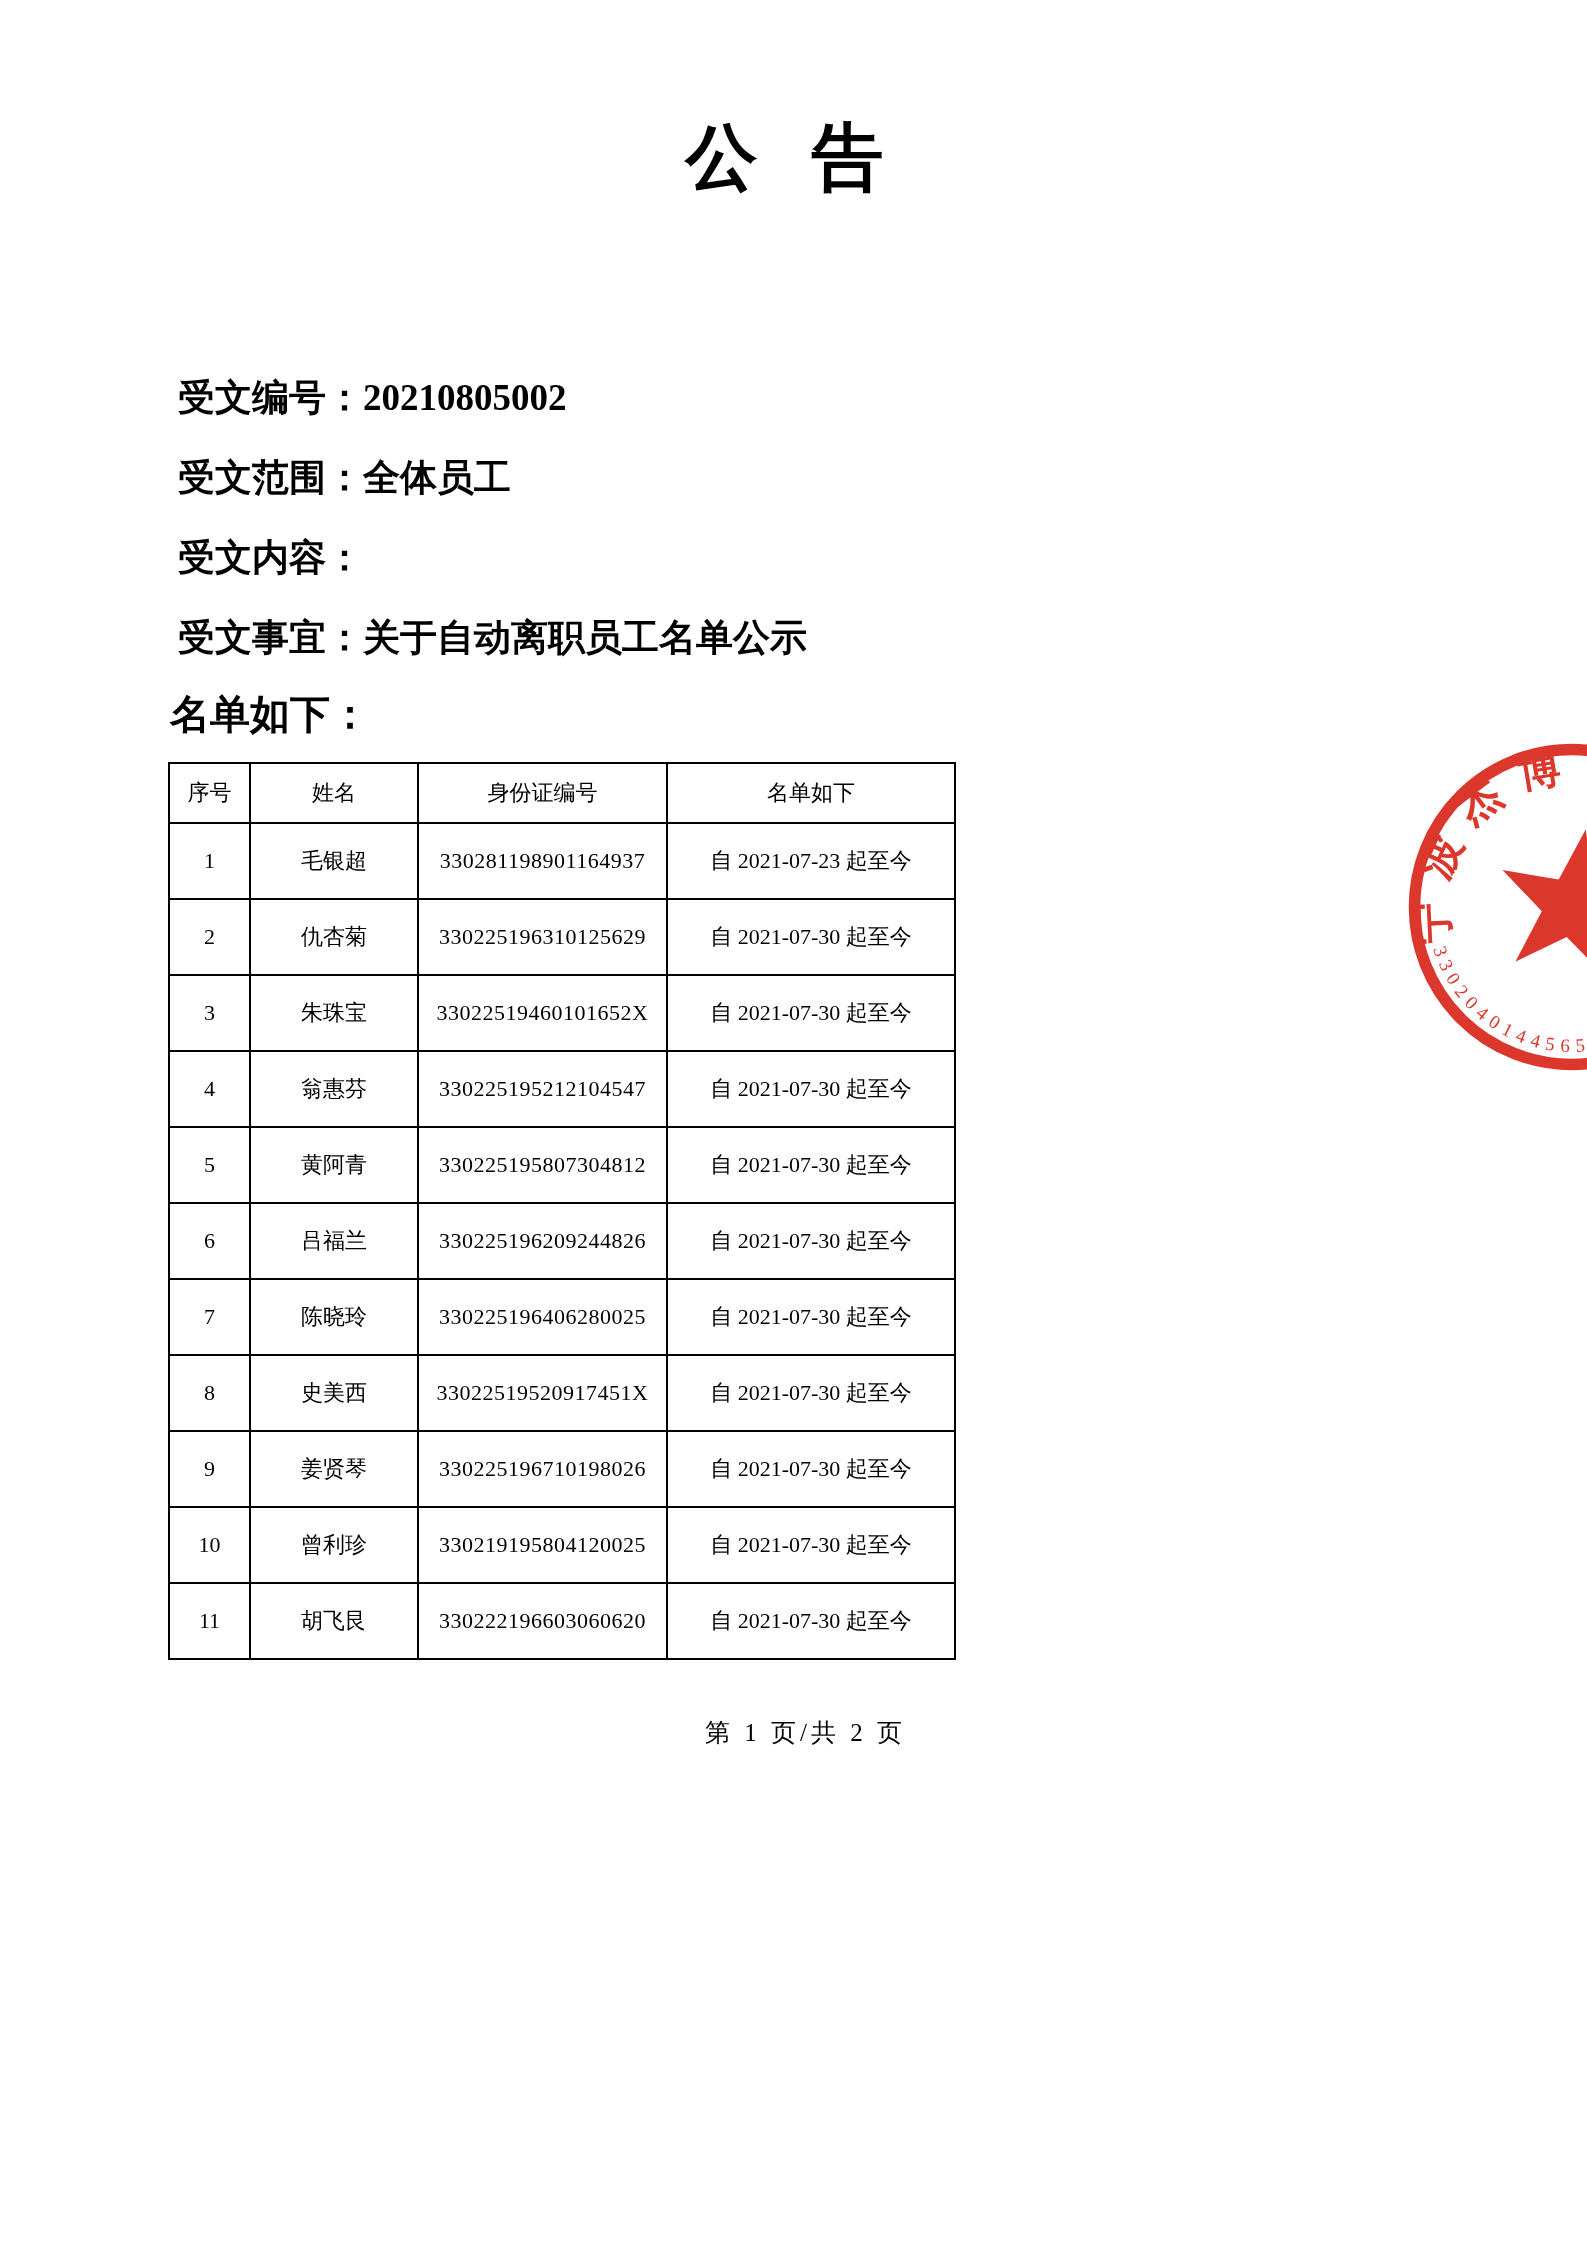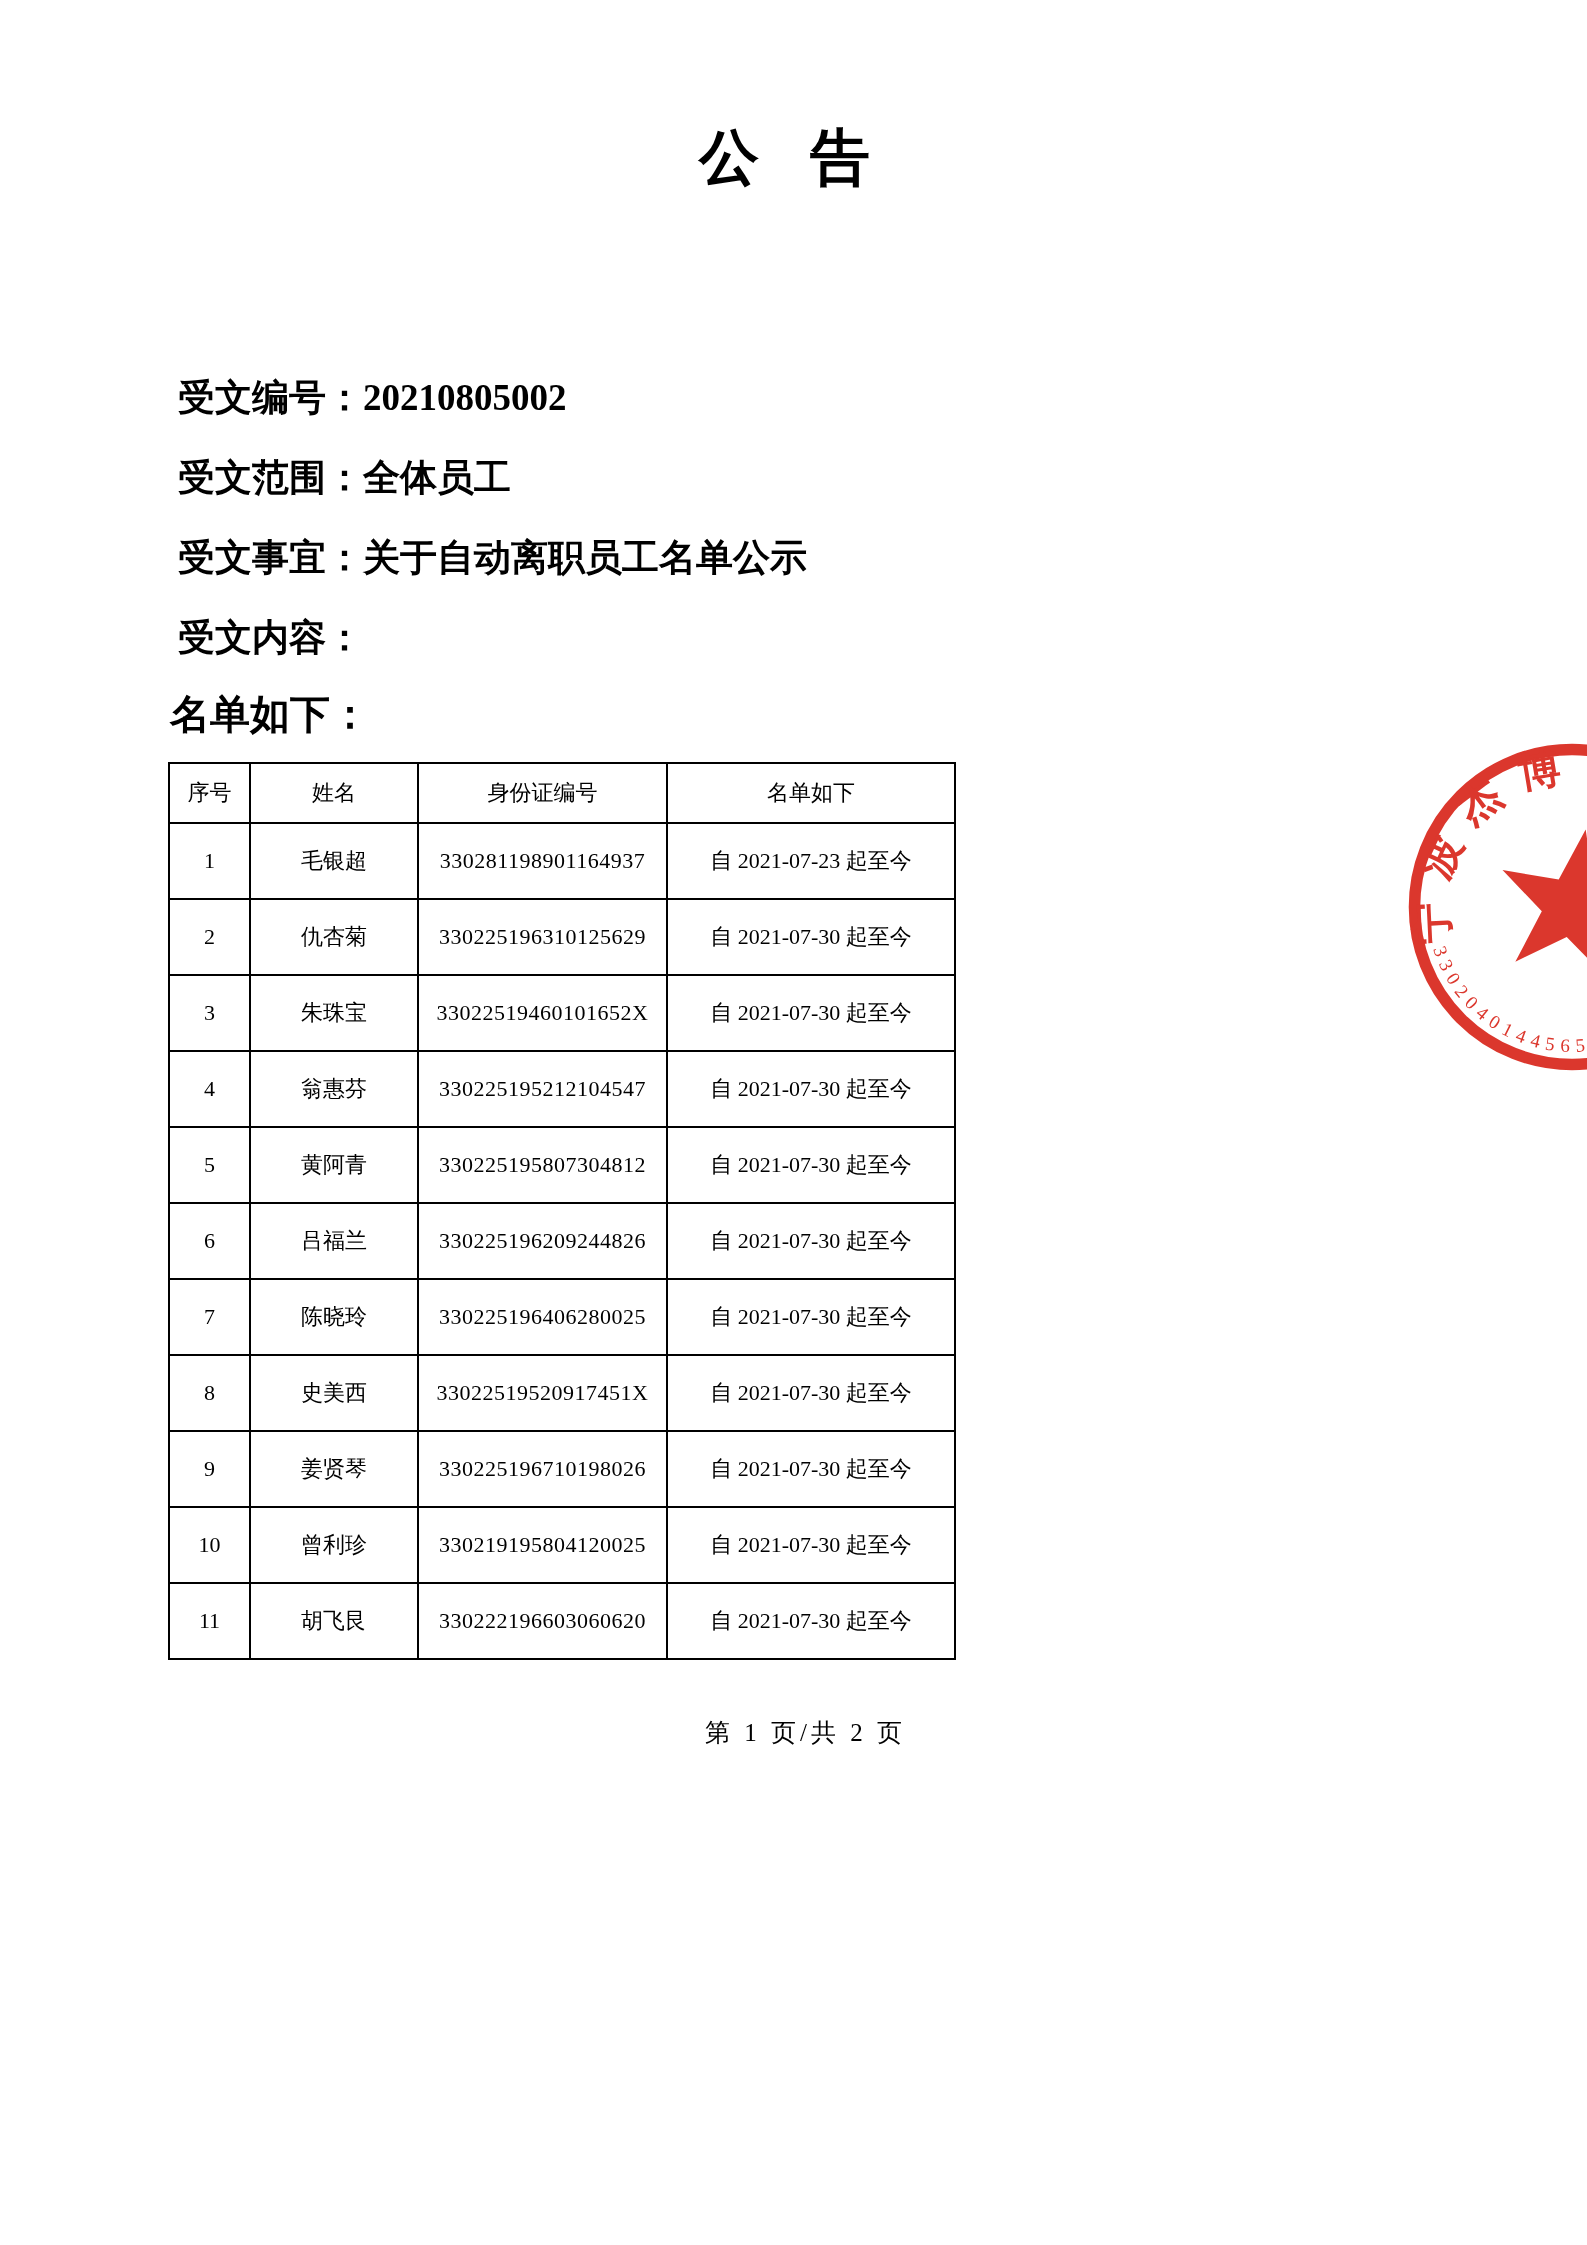--- a/index.html
+++ b/index.html
@@ -11,21 +11,21 @@
     width: 1587px;
     height: 2245px;
     background: #ffffff;
     overflow: hidden;
     margin: 0 auto;
   }
 
   .doc-title {
     margin-top: 118px;
     text-align: center;
-    font-size: 60px;
+    font-size: 72px;
     font-weight: bold;
     letter-spacing: 18px;
     height: 80px;
     line-height: 80px;
   }
 
   .meta-section { margin-top: 160px; padding-left: 8px; }
 
   .meta-row {
     margin-left: 170px;
@@ -100,24 +100,24 @@
   <div class="doc-title">公 告</div>
 
   <div class="meta-section">
     <div class="meta-row bold-value">
       <span class="meta-label">受文编号：</span><span class="meta-value">20210805002</span>
     </div>
     <div class="meta-row">
       <span class="meta-label">受文范围：</span><span class="meta-value">全体员工</span>
     </div>
     <div class="meta-row">
+      <span class="meta-label">受文内容：</span><span class="meta-value"></span>
+    </div>
+    <div class="meta-row">
       <span class="meta-label">受文事宜：</span><span class="meta-value">关于自动离职员工名单公示</span>
-    </div>
-    <div class="meta-row">
-      <span class="meta-label">受文内容：</span><span class="meta-value"></span>
     </div>
   </div>
 
 
   <div class="list-intro">名单如下：</div>
 
   <table class="roster">
     <colgroup>
       <col style="width:81px">
         <col style="width:168px">

